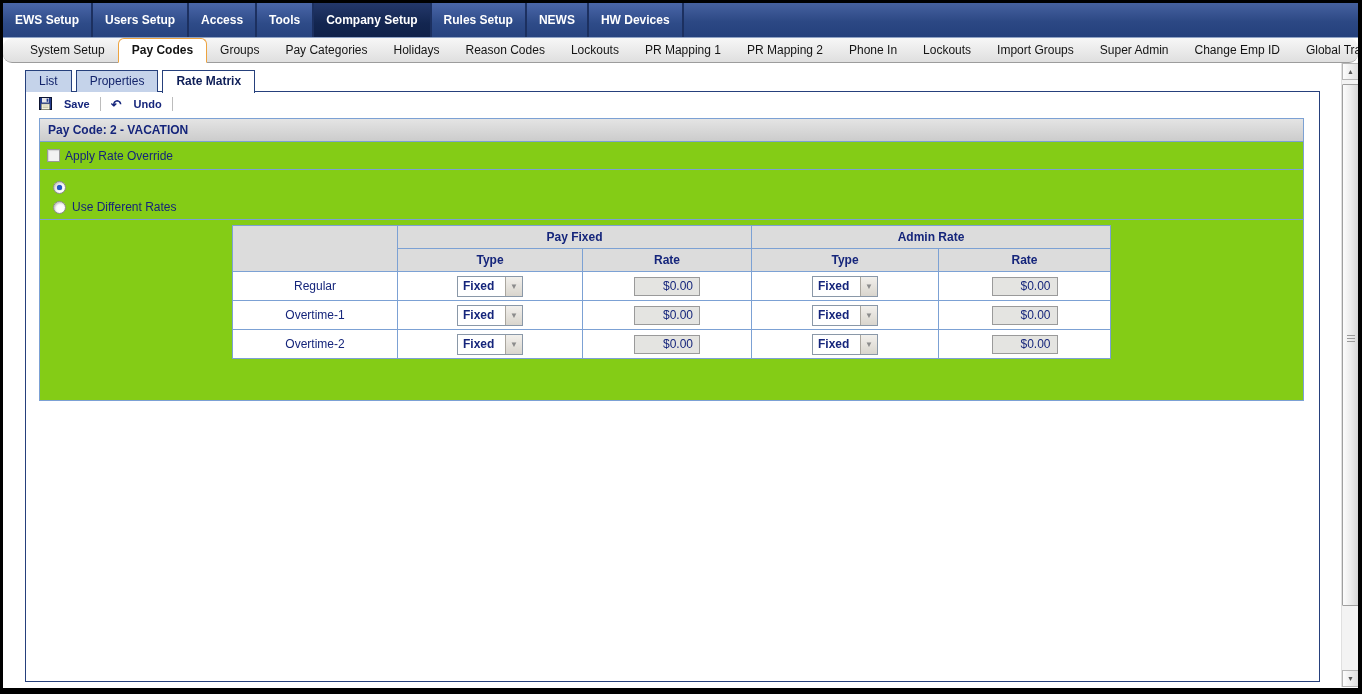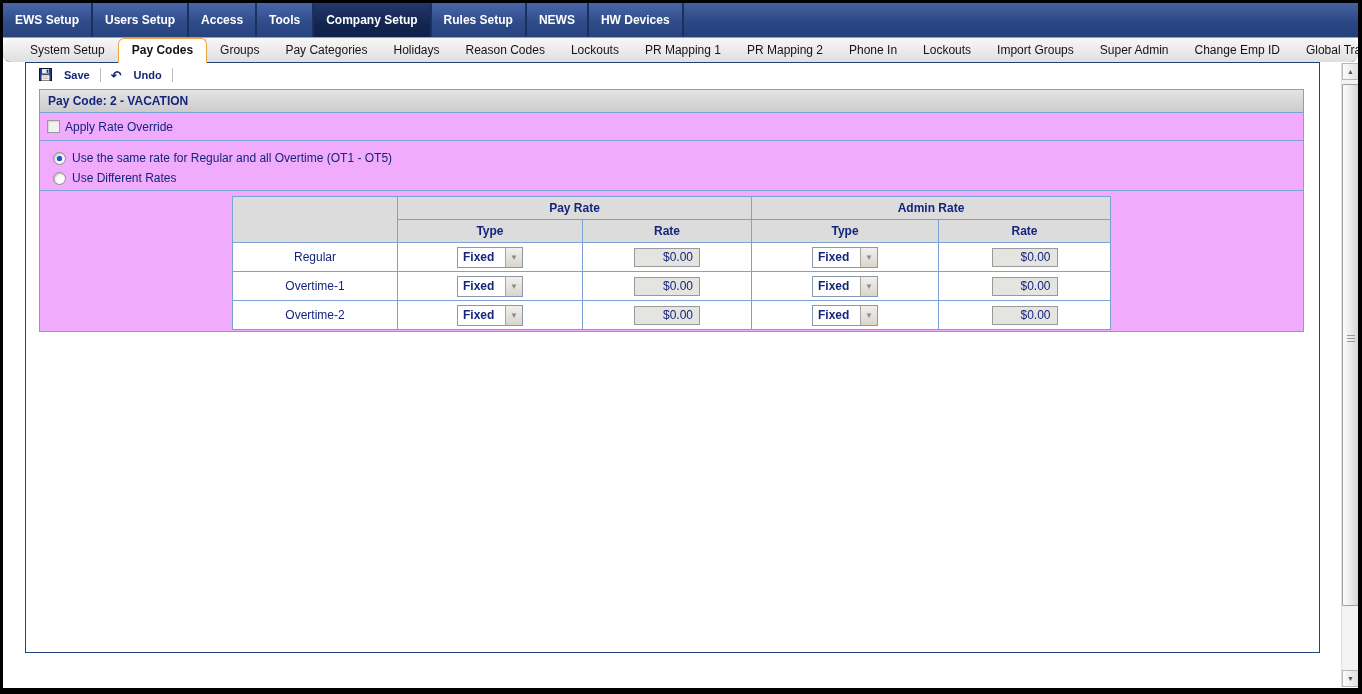--- a/index.html
+++ b/index.html
@@ -38,21 +38,21 @@
 
   .panel { margin-left:22px; margin-right:38px; height:591px;
            border:1px solid #26407c; background:#fff; margin-top:-1px; }
 
   .toolbar { display:flex; align-items:center; padding:4px 0 3px 9px; height:23px; }
   .tool-btn { display:flex; align-items:center; gap:12px; color:#15257b;
               font-size:11px; font-weight:bold; padding:1px 4px; cursor:default; }
   .tool-sep { width:1px; height:14px; background:#bcbcbc; margin:0 6px; }
   .undo-glyph { font-family:"DejaVu Sans",sans-serif; font-size:13px; line-height:11px; color:#15257b; }
 
-  .inner-box { margin:3px 15px 0 13px; border:1px solid #7ca1d4; height:243px; background:#f0abfc; }
+  .inner-box { margin:3px 15px 0 13px; border:1px solid #7ca1d4; height:283px; background:#84cc16; }
 
   .section-header { height:23px; line-height:22px; padding-left:8px;
                     background:linear-gradient(#e4e4e4,#cccccc);
                     border-bottom:1px solid #7ca1d4;
                     color:#15257b; font-size:12px; font-weight:bold; }
 
   .override-row { height:28px; display:flex; align-items:center; gap:5px;
                   padding-left:7px; border-bottom:1px solid #7ca1d4; }
   .checkbox { width:13px; height:13px; background:#f2f2f2; border:1px solid #9a9a9a;
               box-shadow:inset 1px 1px 1px rgba(0,0,0,.12); }
@@ -157,20 +157,29 @@
         <div class="subnav-item">Super Admin</div>
 
         <div class="subnav-item">Change Emp ID</div>
 
         <div class="subnav-item">Global Transfer</div>
 
     </div>
 
     <div class="content">
 
+      <div class="tabstrip">
+
+          <div class="tab">List</div>
+
+          <div class="tab">Properties</div>
+
+          <div class="tab active">Rate Matrix</div>
+
+      </div>
 
       <div class="panel">
 
         <div class="toolbar">
           <div class="tool-btn">
             <span>
               <svg width="13" height="13" viewBox="0 0 13 13">
                 <rect x="0.5" y="0.5" width="12" height="12" fill="#223a8b" stroke="#0d1430"></rect>
                 <rect x="3" y="1" width="7" height="4.5" fill="#e9e9e9"></rect>
                 <rect x="7.6" y="1.6" width="1.8" height="3.2" fill="#223a8b"></rect>
@@ -195,21 +204,20 @@
 
           <div class="override-row">
             <div class="checkbox"></div>
             <span class="override-label">Apply Rate Override</span>
           </div>
 
           <div class="radio-section">
 
               <div class="radio-row">
                 <div class="radio checked"></div>
-                <span class="radio-label">Use the same rate for Regular and all Overtime (OT1 - OT5)</span>
               </div>
 
               <div class="radio-row">
                 <div class="radio"></div>
                 <span class="radio-label">Use Different Rates</span>
               </div>
 
           </div>
 
           <div class="table-wrap">
@@ -217,21 +225,21 @@
               <colgroup>
                 <col style="width:165px">
                   <col style="width:185px">
                   <col style="width:169px">
                 <col style="width:187px">
                   <col style="width:172px">
               </colgroup>
               <thead>
                 <tr>
                   <th class="blank" rowspan="2"></th>
-                  <th colspan="2">Pay Rate</th>
+                  <th colspan="2">Pay Fixed</th>
                   <th colspan="2">Admin Rate</th>
                 </tr>
                 <tr>
                   <th>Type</th>
                   <th>Rate</th>
                   <th>Type</th>
                   <th>Rate</th>
                 </tr>
               </thead>
               <tbody>

